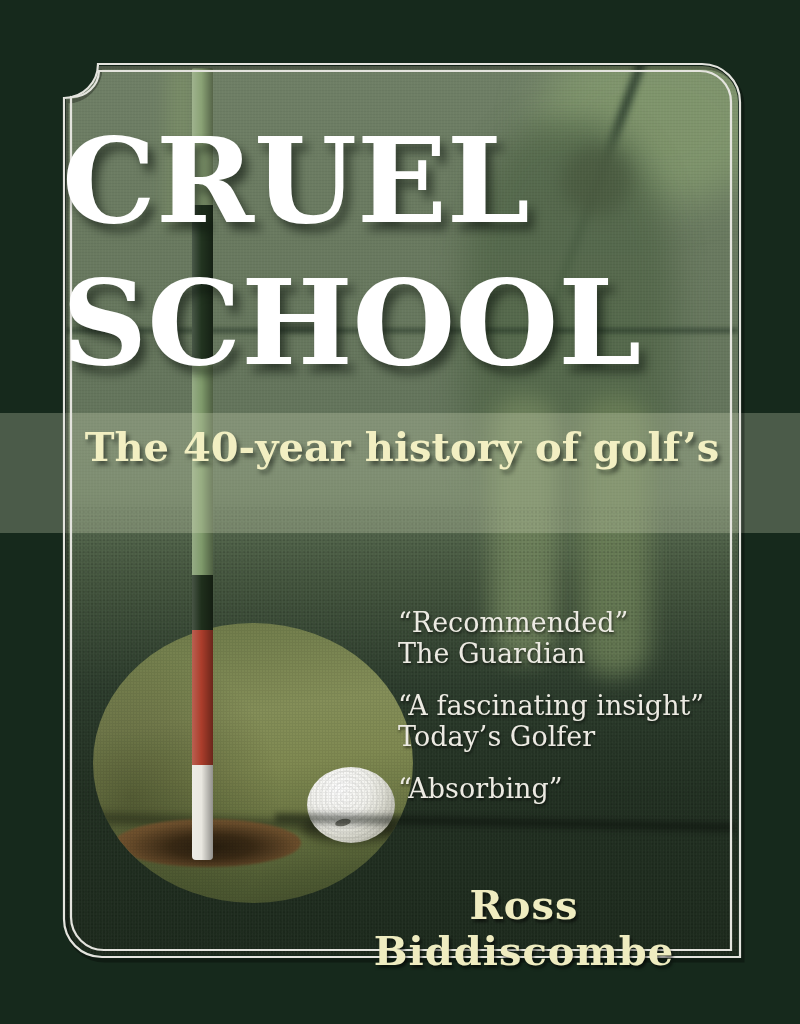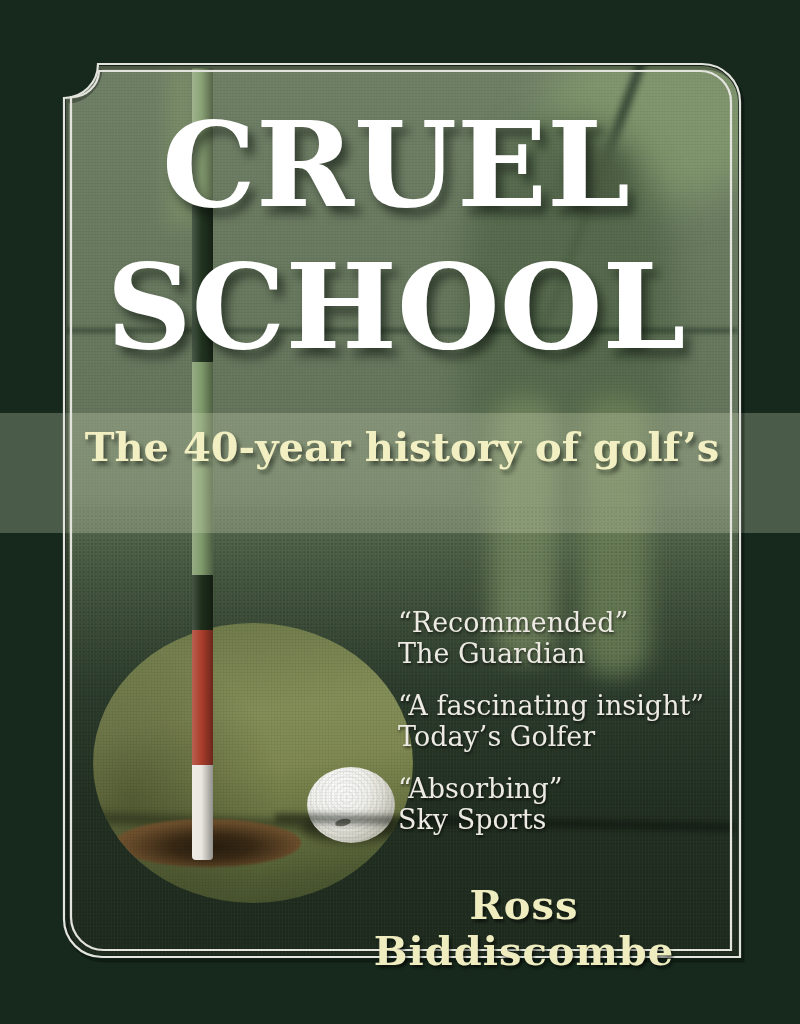--- a/index.html
+++ b/index.html
@@ -95,22 +95,22 @@
     position:absolute;left:0;top:413px;width:800px;height:120px;
     background:rgba(214,224,189,0.28);z-index:4;
   }
   
   .notch{position:absolute;left:64px;top:64px;width:35px;height:35px;
     background:#16291c;border-bottom-right-radius:100%;z-index:5;}
   
   .frame{position:absolute;left:0;top:0;z-index:6;pointer-events:none;}
   
   .title{
-    position:absolute;left:62px;top:94px;width:668px;z-index:7;
-    text-align:center;color:#ffffff;font-weight:700;
+    position:absolute;left:62px;top:110px;width:668px;z-index:7;
+    text-align:left;color:#ffffff;font-weight:700;
     font-size:118px;line-height:142px;letter-spacing:0px;
     text-shadow:6px 8px 10px rgba(8,14,9,0.55);
   }
   .subtitle{
     position:absolute;left:62px;top:423px;width:680px;z-index:7;
     text-align:center;color:#f2efc2;font-weight:700;
     font-size:40px;line-height:47px;
     text-shadow:3px 4px 4px rgba(8,14,9,0.5);
   }
   .quotes{
@@ -179,17 +179,16 @@
   <div class="quote-block">
     <div class="quote-text">“Recommended”</div>
     <div class="quote-source">The Guardian</div>
   </div>
   <div class="quote-block">
     <div class="quote-text">“A fascinating insight”</div>
     <div class="quote-source">Today’s Golfer</div>
   </div>
   <div class="quote-block">
     <div class="quote-text">“Absorbing”</div>
-    <div class="quote-source">Sky Sports</div>
   </div>
 </div>
 
 <div class="author">Ross Biddiscombe</div>
 
 </body></html>

